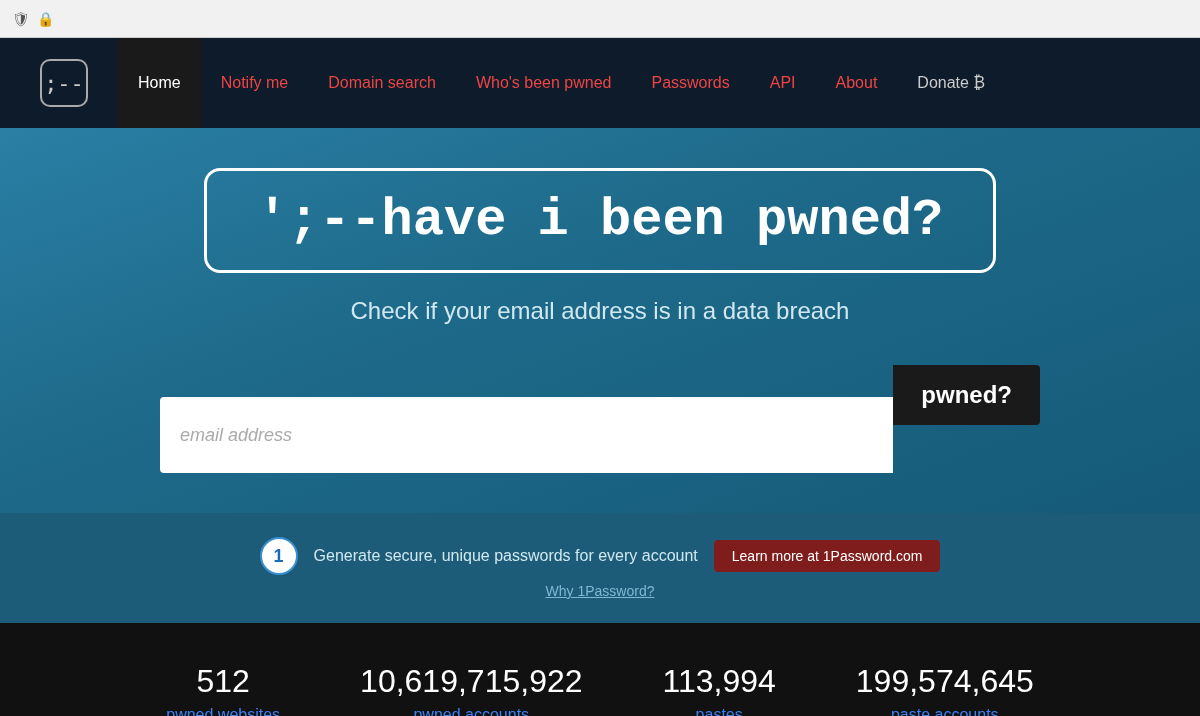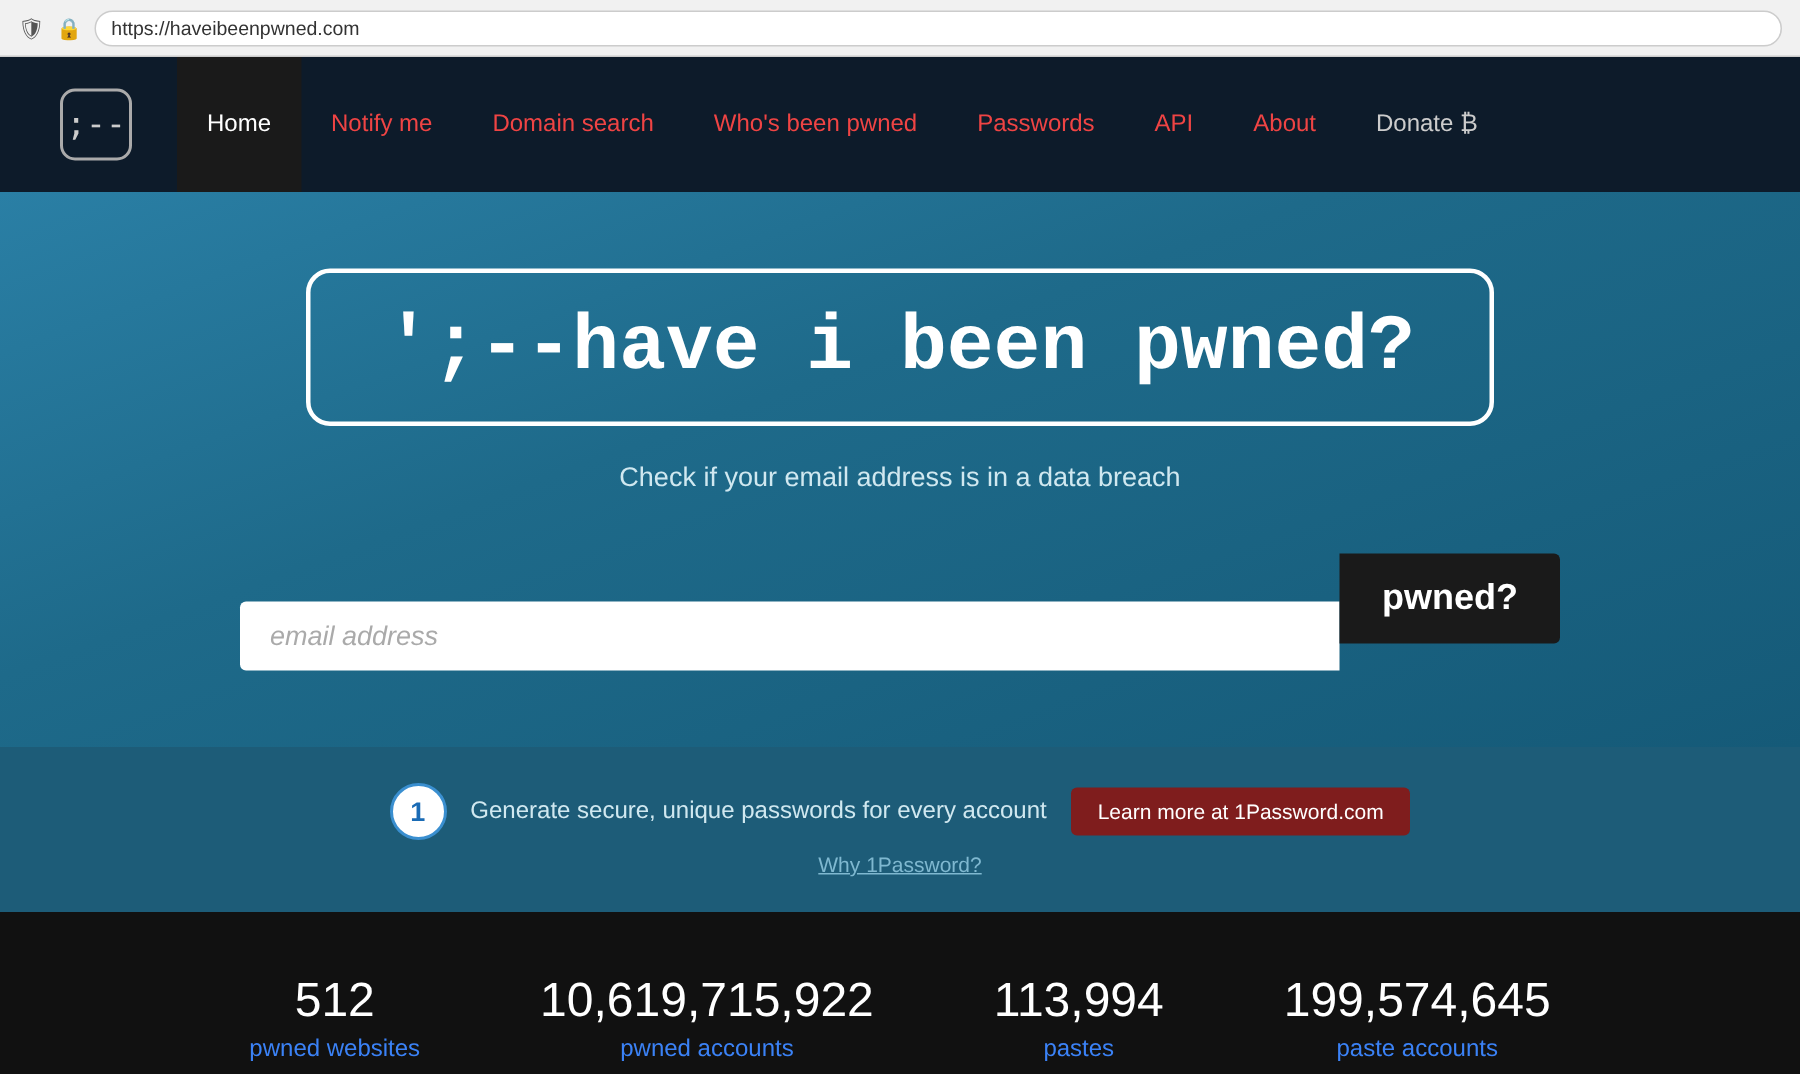--- a/index.html
+++ b/index.html
@@ -99,32 +99,32 @@
     }
     .hero-title {
       font-family: 'Courier New', monospace;
       font-size: 52px;
       font-weight: bold;
       color: white;
       text-align: center;
     }
     .hero-subtitle {
       color: #d0e8f0;
-      font-size: 18px;
+      font-size: 24px;
       text-align: center;
       margin-bottom: 40px;
     }
     .search-bar {
       display: flex;
       width: 880px;
       max-width: 95vw;
     }
     .email-input {
       flex: 1;
-      height: 46px;
+      height: 76px;
       padding: 12px 20px;
       font-size: 18px;
       border: none;
       border-radius: 4px 0 0 4px;
       outline: none;
       color: #333;
       background: white;
       margin-top: 32px;
     }
     .email-input::placeholder {
@@ -213,23 +213,20 @@
       color: #3b82f6;
       font-size: 16px;
     }
   </style>
 </head>
 <body>
 
 <div class="browser-bar">
   <span class="shield-icon">🛡</span>
   <span class="lock-icon">🔒</span>
-  <div class="url-bar">
-    <span>https://haveibeenpwned.com</span>
-  </div>
 </div>
 
 <nav class="navbar">
   <div class="logo-mark">
     <span>;--</span>
   </div>
   <ul class="nav-links">
     <li>
       <a href="#" class="active">Home</a>
     </li>

